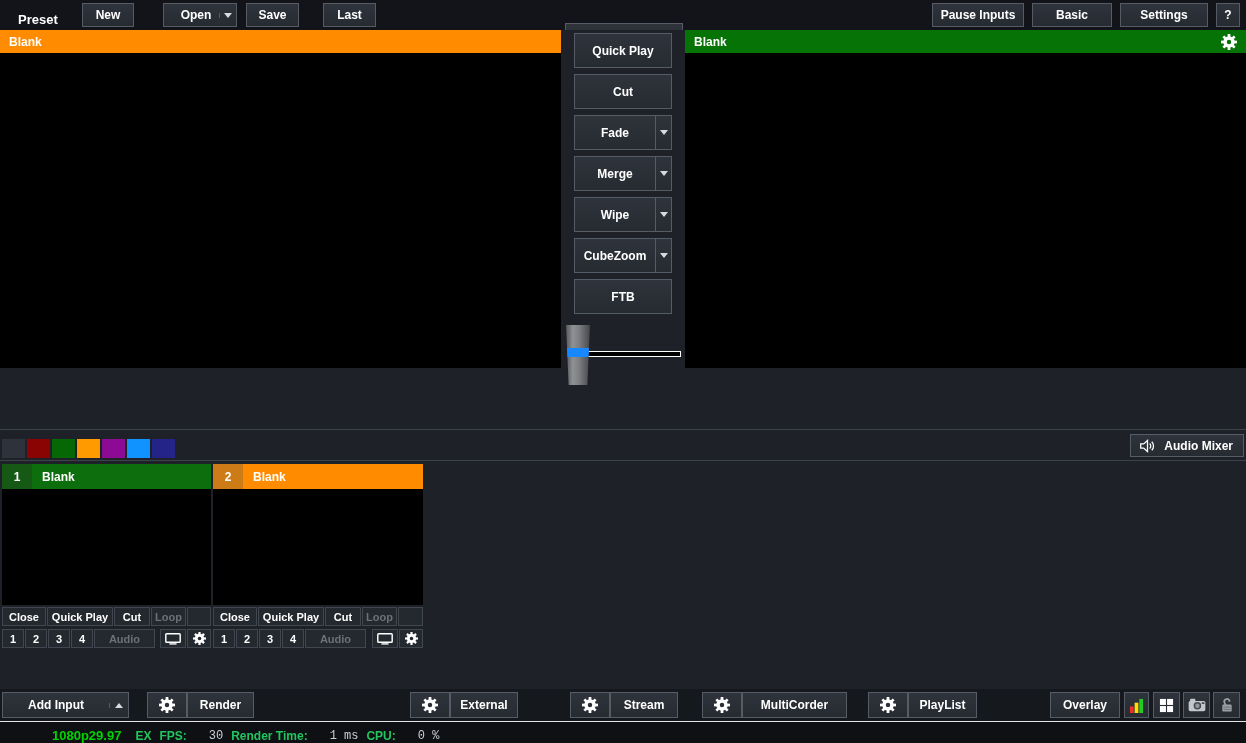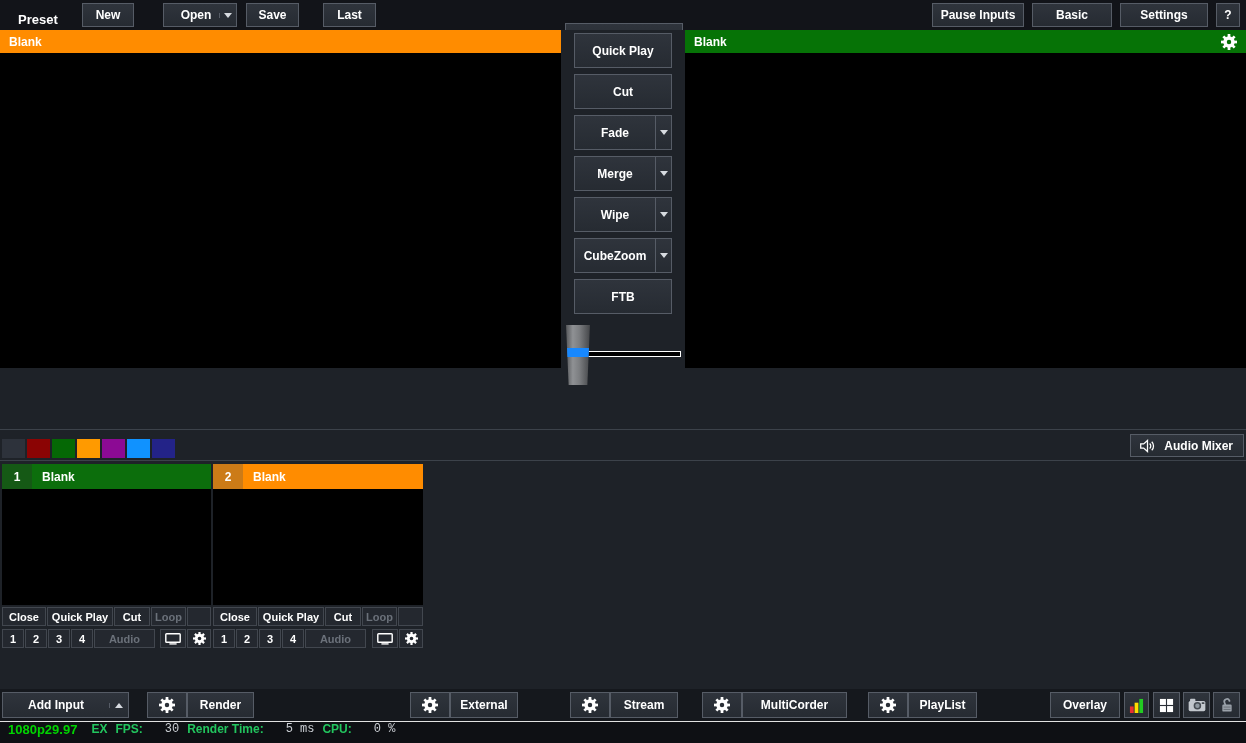--- a/index.html
+++ b/index.html
@@ -93,21 +93,21 @@
   #bottombar { position:absolute; left:0; top:689px; width:1246px; height:32px; background:#15181d;
     display:flex; align-items:center; padding:0 0 0 2px; }
   #bottombar .btn { height:26px; }
   .gear-btn { width:40px; }
   .icon-btn { width:27px; }
   #add-input-wrap .main { width:106px; }
   #add-input-wrap .arr-seg { width:19px; }
 
   
   #statusbar { position:absolute; left:0; top:721px; width:1246px; height:22px; background:#0e1014;
-    border-top:1px solid #e2e2e2; display:flex; align-items:flex-start; font-size:12px; }
+    border-top:1px solid #e2e2e2; display:flex; align-items:flex-end; font-size:12px;padding-left:44px; }
   #statusbar .lab { font-weight:bold; color:#22c55e; }
   #statusbar .val { color:#c9cdd2; }
   #status-resolution { margin-left:8px; font-weight:bold; font-size:13px; }
   .ml14 { margin-left:14px; } .ml8 { margin-left:8px; } .ml6 { margin-left:22px;font-family:Liberation Mono, monospace; }
 </style>
 </head>
 <body>
 
 <div id="app">
 
@@ -502,18 +502,18 @@
       </svg>
     </div>
   </div>
 
   <div id="statusbar">
     <span id="status-resolution" style="color: rgb(0, 212, 0);">1080p29.97</span>
     <span class="lab ml14">EX</span>
     <span class="lab ml8">FPS:</span>
     <span class="val ml6">30</span>
     <span class="lab ml8">Render Time:</span>
-    <span class="val ml6">5 ms</span>
+    <span class="val ml6">1 ms</span>
     <span class="lab ml8">CPU:</span>
     <span class="val ml6">0 %</span>
   </div>
 
 </div>
 
 </body></html>

